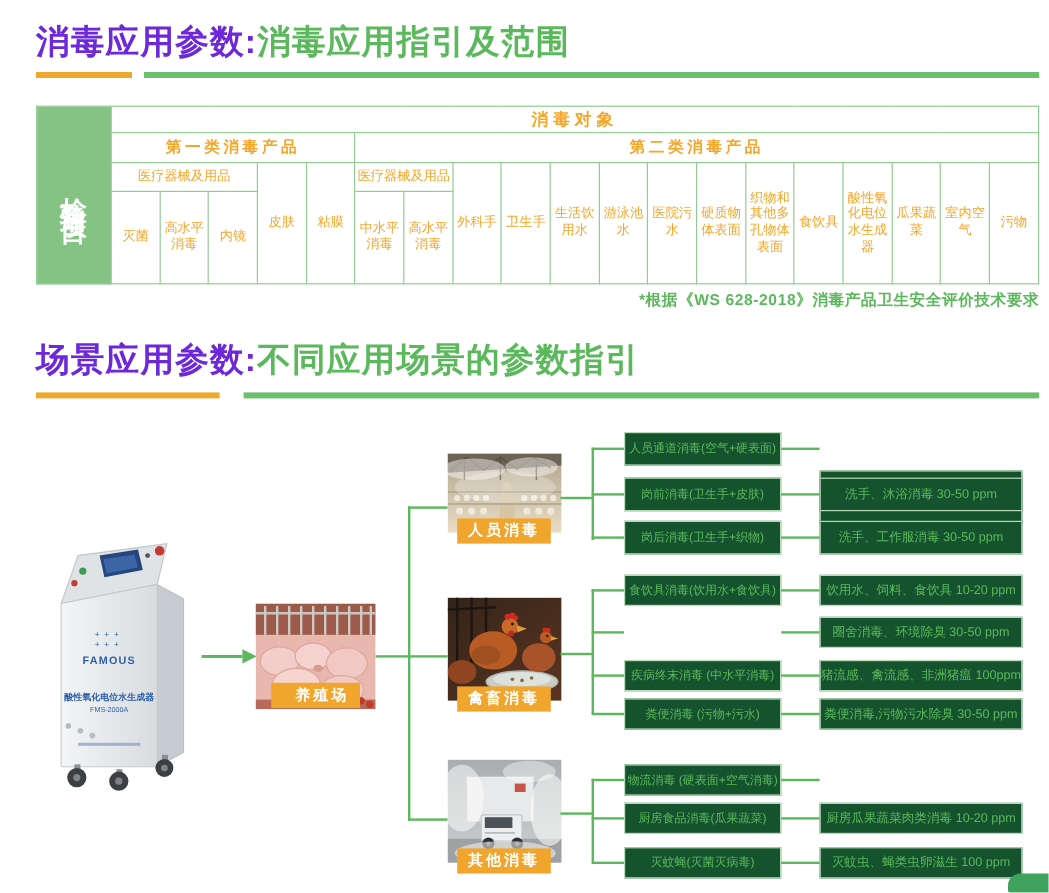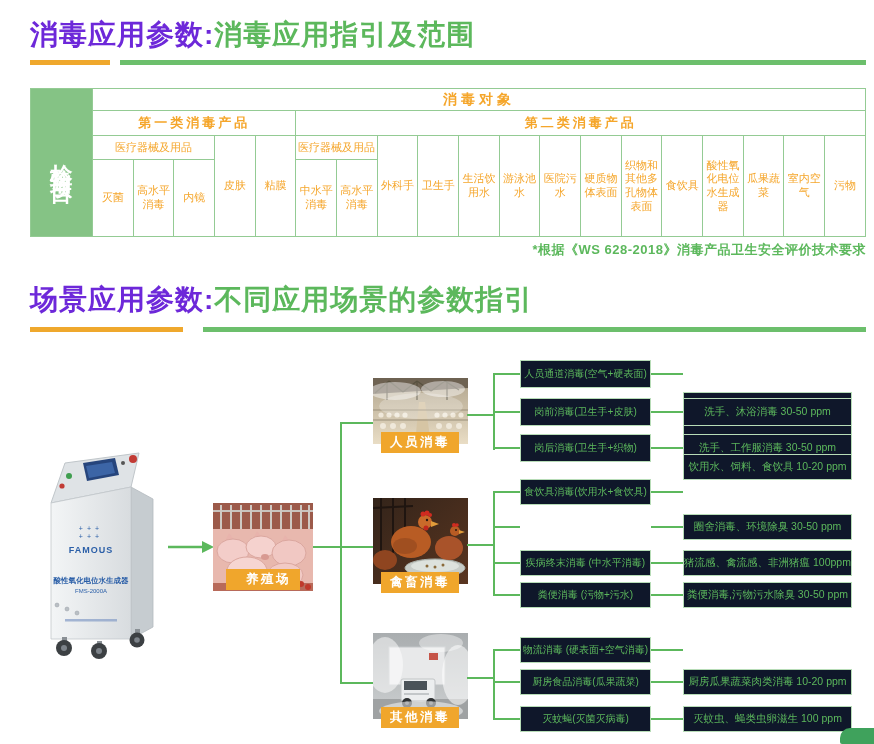--- a/index.html
+++ b/index.html
@@ -22,21 +22,21 @@
         font-size:22px;letter-spacing:7px;display:inline-block;}
   td.objhdr{font-size:14px;font-weight:700;letter-spacing:4px;}
   td.cathdr{font-size:13px;font-weight:700;letter-spacing:3px;}
   td.medhdr{font-size:11px;color:#5CB85C;}
   td.cell{font-size:11px;}
   .footnote{position:absolute;left:30px;top:241px;width:836px;text-align:right;
             color:#5CB85C;font-size:13px;font-weight:600;letter-spacing:0.5px;}
   
   .hl{position:absolute;height:2px;background:#5CB85C;}
   .vl{position:absolute;width:2px;background:#5CB85C;}
-  .fbox{position:absolute;background:#0f172a;border:1px solid #B7DCB7;color:#5CB85C;
+  .fbox{position:absolute;background:#14532d;border:1px solid #B7DCB7;color:#5CB85C;
         display:flex;align-items:center;justify-content:center;white-space:nowrap;
         box-sizing:border-box;}
   .fbox.mid{left:520px;width:131px;font-size:10px;}
   .fbox.rt{left:683px;width:169px;font-size:10.5px;}
   .tag{position:absolute;background:#F0A62C;color:#fff;font-size:12.5px;font-weight:700;
        letter-spacing:2.5px;padding:2px 9px;white-space:nowrap;transform:translateX(-50%);}
   .corner-badge{position:absolute;left:840px;top:728px;width:34px;height:16px;
                 background:#3FA25C;border-radius:10px 0 0 2px;}
 </style>
 </head>
@@ -289,21 +289,21 @@
   <div class="hl" style="left:493px;top:491px;width:27px;"></div>
   <div class="hl" style="left:493px;top:526px;width:27px;"></div>
   <div class="hl" style="left:493px;top:562px;width:27px;"></div>
   <div class="hl" style="left:493px;top:594px;width:27px;"></div>
   <div class="hl" style="left:651px;top:491px;width:32px;"></div>
   <div class="hl" style="left:651px;top:526px;width:32px;"></div>
   <div class="hl" style="left:651px;top:562px;width:32px;"></div>
   <div class="hl" style="left:651px;top:594px;width:32px;"></div>
 
   <div class="fbox mid" style="top:479px;height:26px;">食饮具消毒(饮用水+食饮具)</div>
-  <div class="fbox rt" style="top:454px;height:26px;">饮用水、饲料、食饮具 10-20 ppm</div>
+  <div class="fbox rt" style="top:479px;height:26px;">饮用水、饲料、食饮具 10-20 ppm</div>
   <div class="fbox rt" style="top:514px;height:26px;">圈舍消毒、环境除臭 30-50 ppm</div>
   <div class="fbox mid" style="top:550px;height:26px;">疾病终末消毒 (中水平消毒)</div>
   <div class="fbox rt" style="top:550px;height:26px;">猪流感、禽流感、非洲猪瘟 100ppm</div>
   <div class="fbox mid" style="top:582px;height:26px;">粪便消毒 (污物+污水)</div>
   <div class="fbox rt" style="top:582px;height:26px;">粪便消毒,污物污水除臭 30-50 ppm</div>
 
   <svg class="abs" style="left:373px;top:633px;" width="95" height="86" viewBox="0 0 95 86">
     <defs>
         <linearGradient id="gTrk" x1="0" y1="0" x2="0" y2="1">
       <stop offset="0" stop-color="#a9adaf"></stop>

